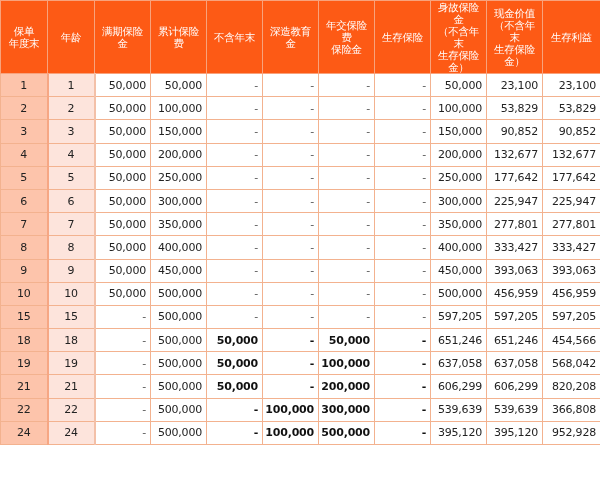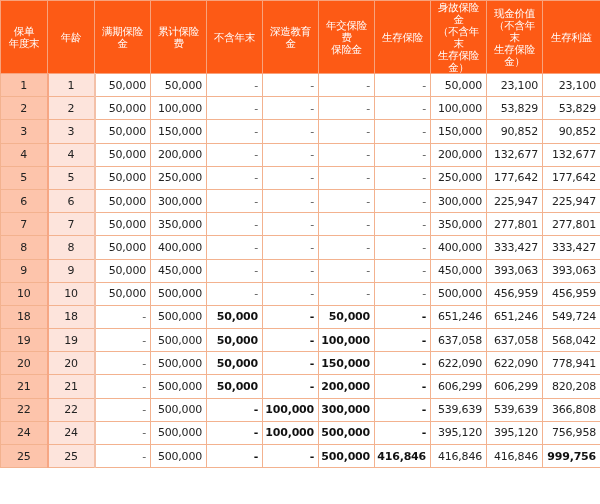--- a/index.html
+++ b/index.html
@@ -209,59 +209,59 @@
         <td>500,000</td>
         <td class="dash">-</td>
         <td class="dash">-</td>
         <td class="dash">-</td>
         <td class="dash">-</td>
         <td>500,000</td>
         <td>456,959</td>
         <td>456,959</td>
       </tr>
       <tr>
+        <td class="year">15</td>
+        <td class="age">15</td>
+        <td class="dash">-</td>
+        <td>500,000</td>
+        <td class="dash">-</td>
+        <td class="dash">-</td>
+        <td class="dash">-</td>
+        <td class="dash">-</td>
+        <td>597,205</td>
+        <td>597,205</td>
+        <td>597,205</td>
+      </tr>
+      <tr>
         <td class="year">18</td>
         <td class="age">18</td>
         <td class="dash">-</td>
         <td>500,000</td>
         <td class="b">50,000</td>
         <td class="b">-</td>
         <td class="b">50,000</td>
         <td class="b">-</td>
         <td>651,246</td>
         <td>651,246</td>
-        <td>549,724</td>
+        <td>454,566</td>
       </tr>
       <tr>
         <td class="year">19</td>
         <td class="age">19</td>
         <td class="dash">-</td>
         <td>500,000</td>
         <td class="b">50,000</td>
         <td class="b">-</td>
         <td class="b">100,000</td>
         <td class="b">-</td>
         <td>637,058</td>
         <td>637,058</td>
         <td>568,042</td>
       </tr>
       <tr>
-        <td class="year">20</td>
-        <td class="age">20</td>
-        <td class="dash">-</td>
-        <td>500,000</td>
-        <td class="b">50,000</td>
-        <td class="b">-</td>
-        <td class="b">150,000</td>
-        <td class="b">-</td>
-        <td>622,090</td>
-        <td>622,090</td>
-        <td>778,941</td>
-      </tr>
-      <tr>
         <td class="year">21</td>
         <td class="age">21</td>
         <td class="dash">-</td>
         <td>500,000</td>
         <td class="b">50,000</td>
         <td class="b">-</td>
         <td class="b">200,000</td>
         <td class="b">-</td>
         <td>606,299</td>
         <td>606,299</td>
@@ -284,29 +284,16 @@
         <td class="year">24</td>
         <td class="age">24</td>
         <td class="dash">-</td>
         <td>500,000</td>
         <td class="b">-</td>
         <td class="b">100,000</td>
         <td class="b">500,000</td>
         <td class="b">-</td>
         <td>395,120</td>
         <td>395,120</td>
-        <td>756,958</td>
-      </tr>
-      <tr>
-        <td class="year">25</td>
-        <td class="age">25</td>
-        <td class="dash">-</td>
-        <td>500,000</td>
-        <td class="b">-</td>
-        <td class="b">-</td>
-        <td class="b">500,000</td>
-        <td class="b">416,846</td>
-        <td>416,846</td>
-        <td>416,846</td>
-        <td class="b">999,756</td>
+        <td>952,928</td>
       </tr>
     </tbody>
 </table>
 
 </body></html>

